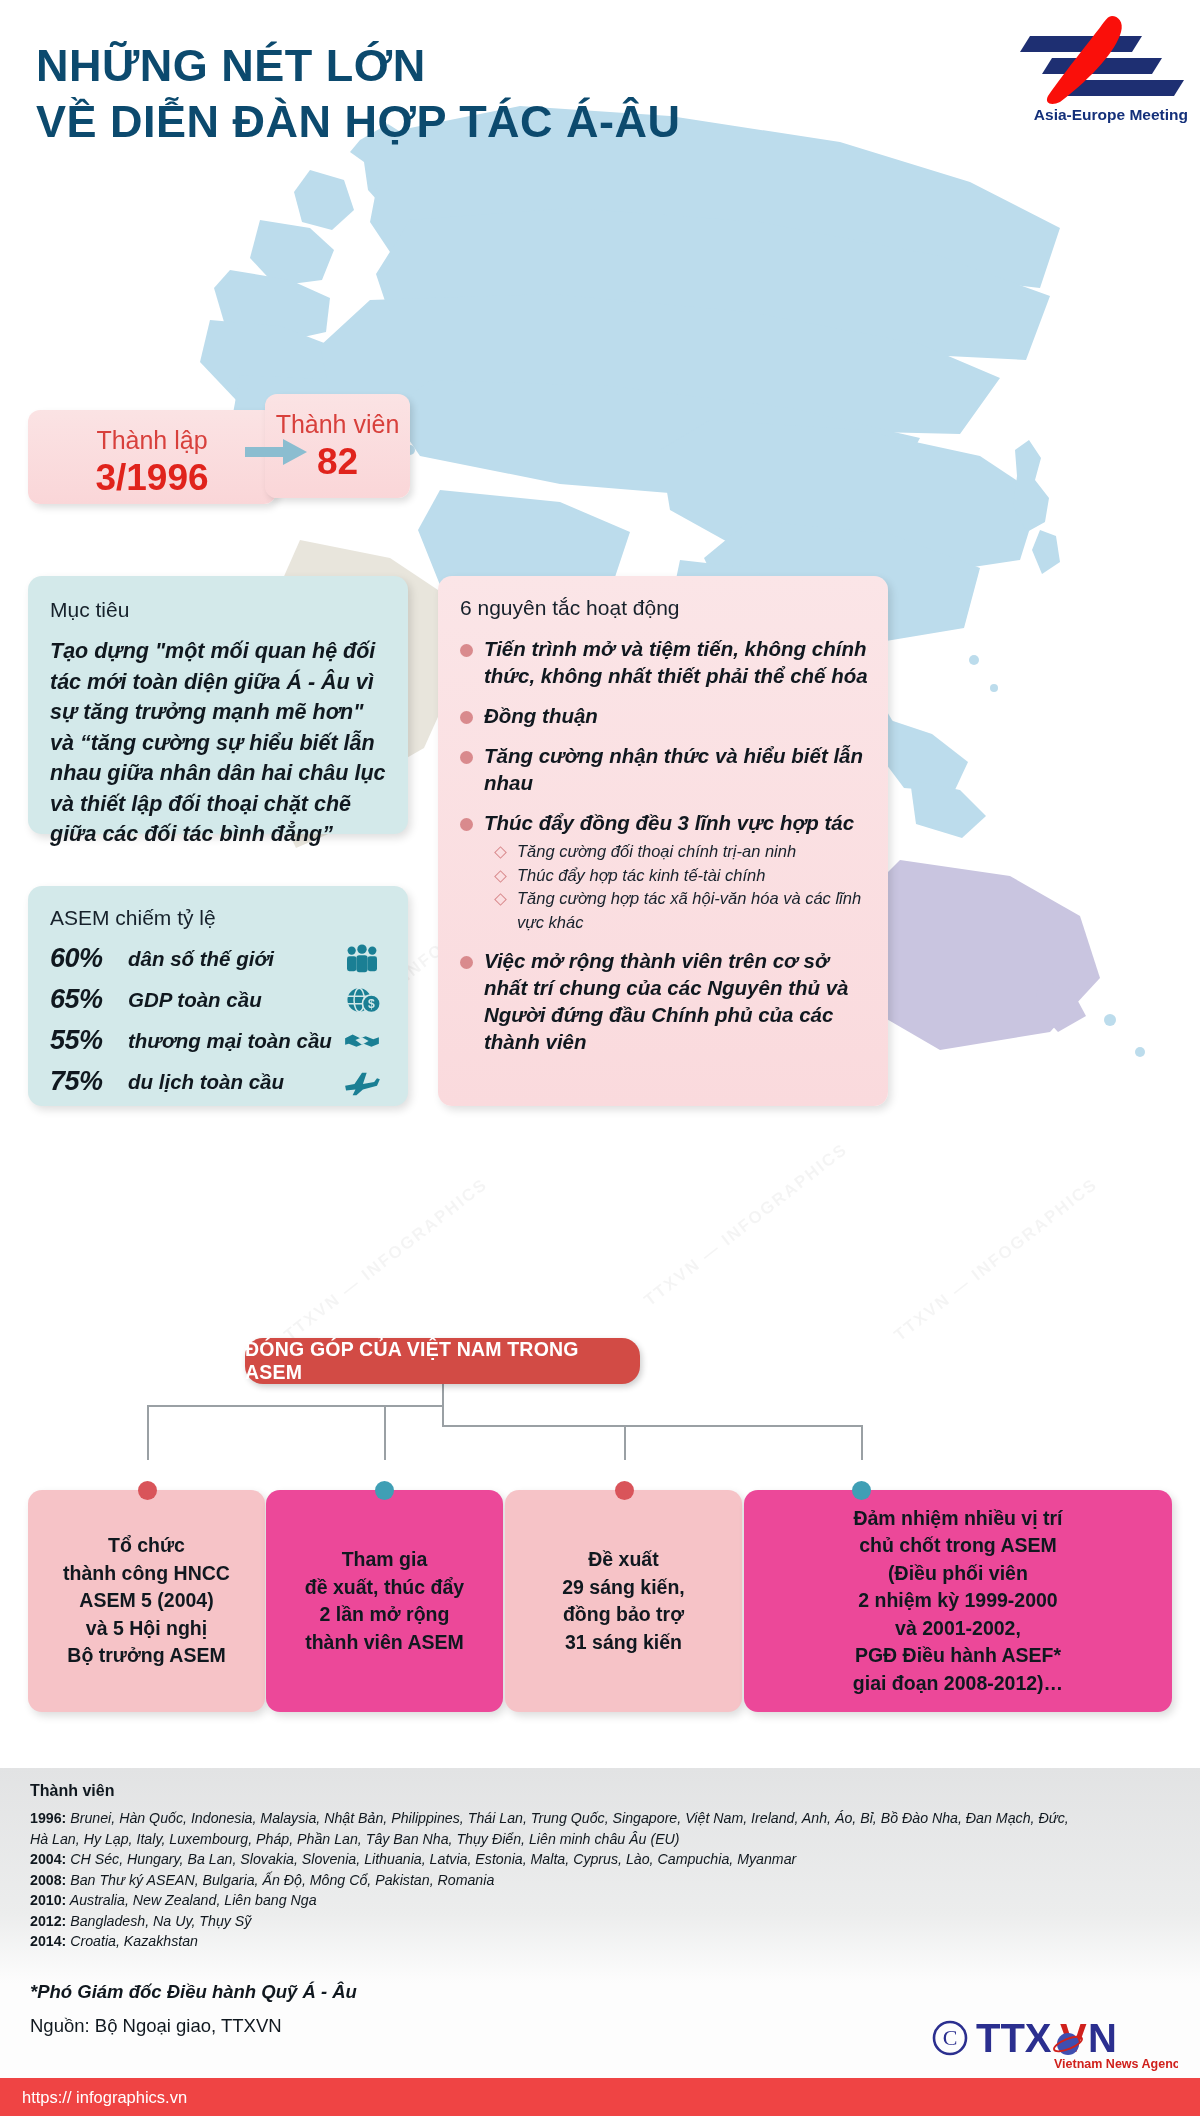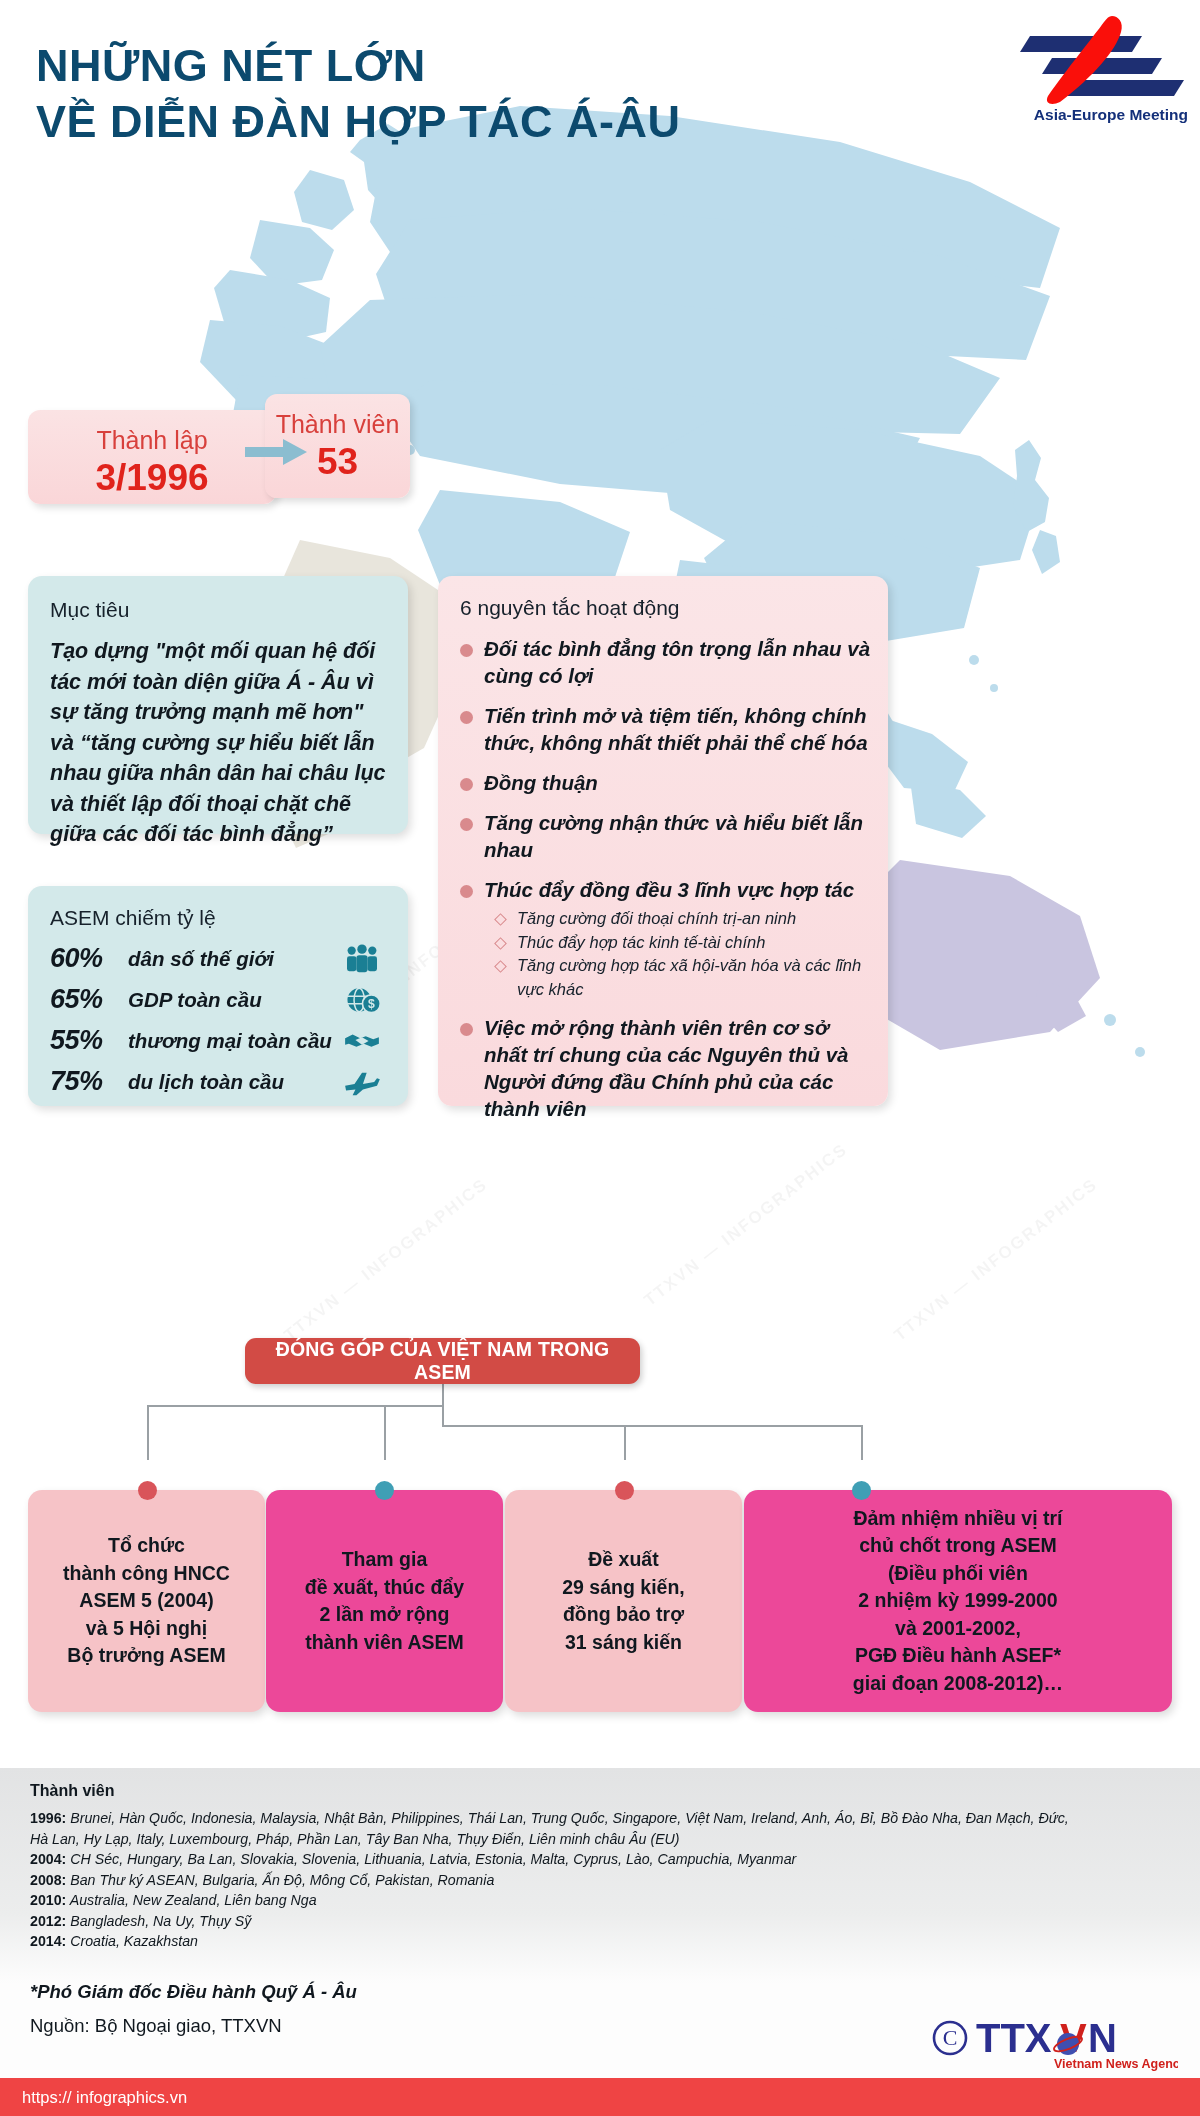--- a/index.html
+++ b/index.html
@@ -83,23 +83,23 @@
   .sub-item { display: flex; align-items: flex-start; }
   .sub-dia {
     width: 9px; height: 9px; border: 1.4px solid #d98a8d; transform: rotate(45deg);
     flex: 0 0 9px; margin-top: 8px; margin-right: 12px;
   }
   .sub-text { font-size: 16.5px; font-style: italic; color: #16212b; line-height: 23.5px; }
 
   
   #vn-banner {
     position: absolute; left: 245px; top: 1338px; width: 395px; height: 46px;
-    background: #d24b45; border-radius: 11px; z-index: 7;
+    background: #d24b45; border-radius: 18px; z-index: 7;
     box-shadow: 2px 3px 6px rgba(0,0,0,0.2);
-    display: flex; align-items: center; justify-content: center; text-align: center;
+    display: flex; align-items: center; justify-content: center;
   }
   #vn-banner span { color: #fff; font-size: 19.5px; font-weight: bold; letter-spacing: 0.2px; }
 
   #vn-connectors { position: absolute; left: 0; top: 1330px; width: 1200px; height: 130px; z-index: 5; }
 
   .vn-card {
     position: absolute; top: 1490px; width: 237px; height: 222px;
     border-radius: 14px; z-index: 6; box-shadow: 3px 4px 8px rgba(0,0,0,0.14);
     display: flex; align-items: center; justify-content: center; padding: 6px 10px;
   }
@@ -224,21 +224,21 @@
 
 <div class="stat-pill" id="pill-founded">
   <div class="lbl">Thành lập</div>
   <div class="val">3/1996</div>
 </div>
 <svg id="pill-arrow" viewBox="0 0 62 30" xmlns="http://www.w3.org/2000/svg">
   <path d="M0 10 H38 V2 L62 15 L38 28 V20 H0 Z" fill="#8bbdd0"></path>
 </svg>
 <div class="stat-pill" id="pill-members">
   <div class="lbl">Thành viên</div>
-  <div class="val">53</div>
+  <div class="val">82</div>
 </div>
 
 <div class="card card-blue" id="card-objective">
   <div class="card-head">Mục tiêu</div>
   <div class="body">Tạo dựng "một mối quan hệ đối tác mới toàn diện giữa Á - Âu vì sự tăng trưởng mạnh mẽ hơn" và “tăng cường sự hiểu biết lẫn nhau giữa nhân dân hai châu lục và thiết lập đối thoại chặt chẽ giữa các đối tác bình đẳng”</div>
 </div>
 
 <div class="card card-blue" id="card-share">
   <div class="card-head">ASEM chiếm tỷ lệ</div>
 
@@ -295,24 +295,20 @@
       </svg>
     </div>
   </div>
 </div>
 
 <div class="card card-pink" id="card-principles">
   <div class="card-head">6 nguyên tắc hoạt động</div>
 
   <div class="p-item">
     <div class="p-dot"></div>
-    <div class="p-text">Đối tác bình đẳng tôn trọng lẫn nhau và cùng có lợi</div>
-  </div>
-  <div class="p-item">
-    <div class="p-dot"></div>
     <div class="p-text">Tiến trình mở và tiệm tiến, không chính thức, không nhất thiết phải thể chế hóa</div>
   </div>
   <div class="p-item">
     <div class="p-dot"></div>
     <div class="p-text">Đồng thuận</div>
   </div>
   <div class="p-item">
     <div class="p-dot"></div>
     <div class="p-text">Tăng cường nhận thức và hiểu biết lẫn nhau</div>
   </div>

